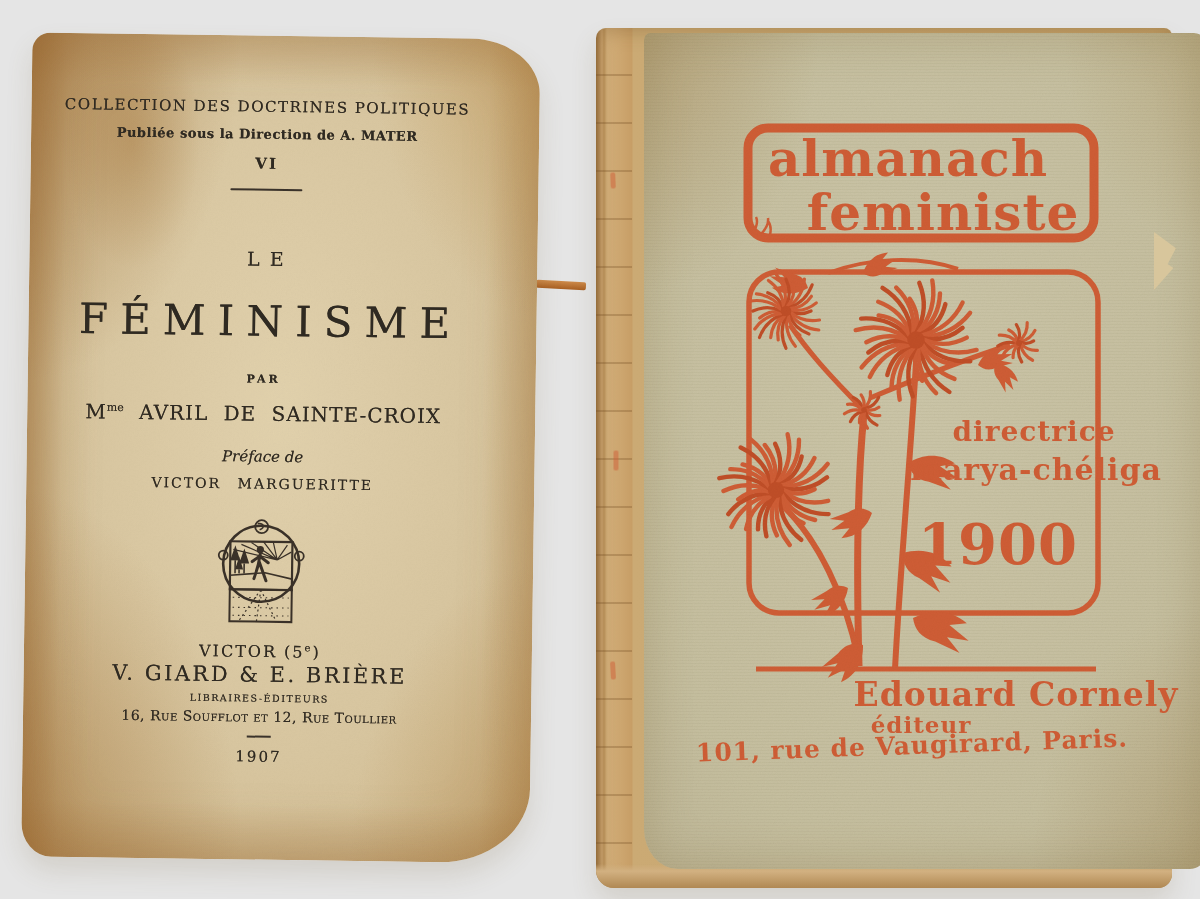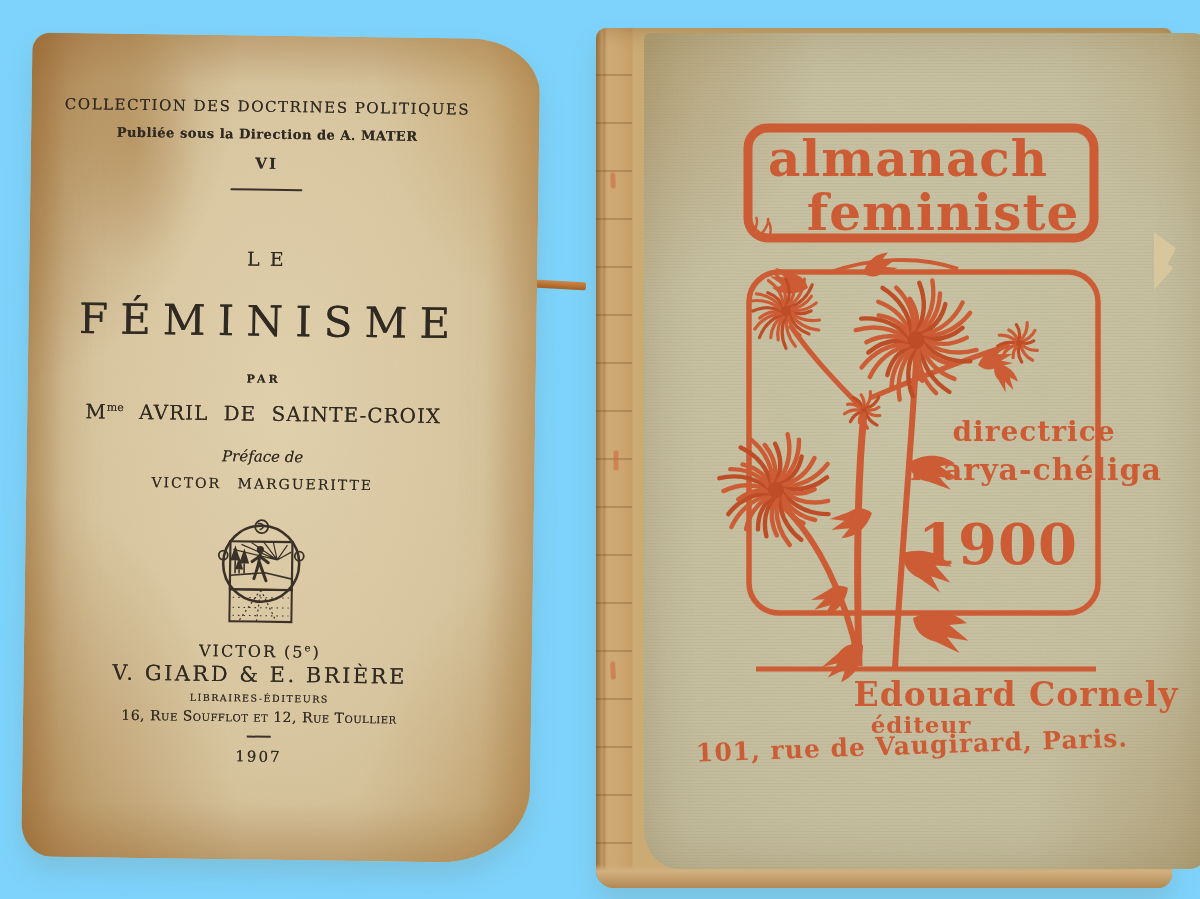--- a/index.html
+++ b/index.html
@@ -1,16 +1,16 @@
 <!DOCTYPE html>
 <html style="--lb-ink: #2f2a22; --lb-cover: #d9c7a0; --rb-ink: #cf5d35; --rb-cover: #c6bf9f;"><head>
 <meta charset="utf-8">
 <style>
   html,body{margin:0;padding:0;background:#fff;}
-  .stage{position:relative;width:1200px;height:899px;background:#7dd3fc;overflow:hidden;
+  .stage{position:relative;width:1200px;height:899px;background:#e5e5e5;overflow:hidden;
          font-family:"DejaVu Serif", serif;}
 
   
   .book-left{position:absolute;left:32px;top:33px;width:508px;height:824px;z-index:2;
     transform:rotate(0.8deg);transform-origin:40px 40px;overflow:hidden;
     border-radius:18px 70px 90px 30px / 18px 55px 75px 34px;
     background:
       radial-gradient(90px 170px at 20% 13%, rgba(158,104,40,0.30), transparent 75%),
       radial-gradient(ellipse at -2% 0%, rgba(146,92,34,0.55), transparent 30%),
       radial-gradient(ellipse at 103% -2%, rgba(186,136,66,0.45), transparent 25%),

